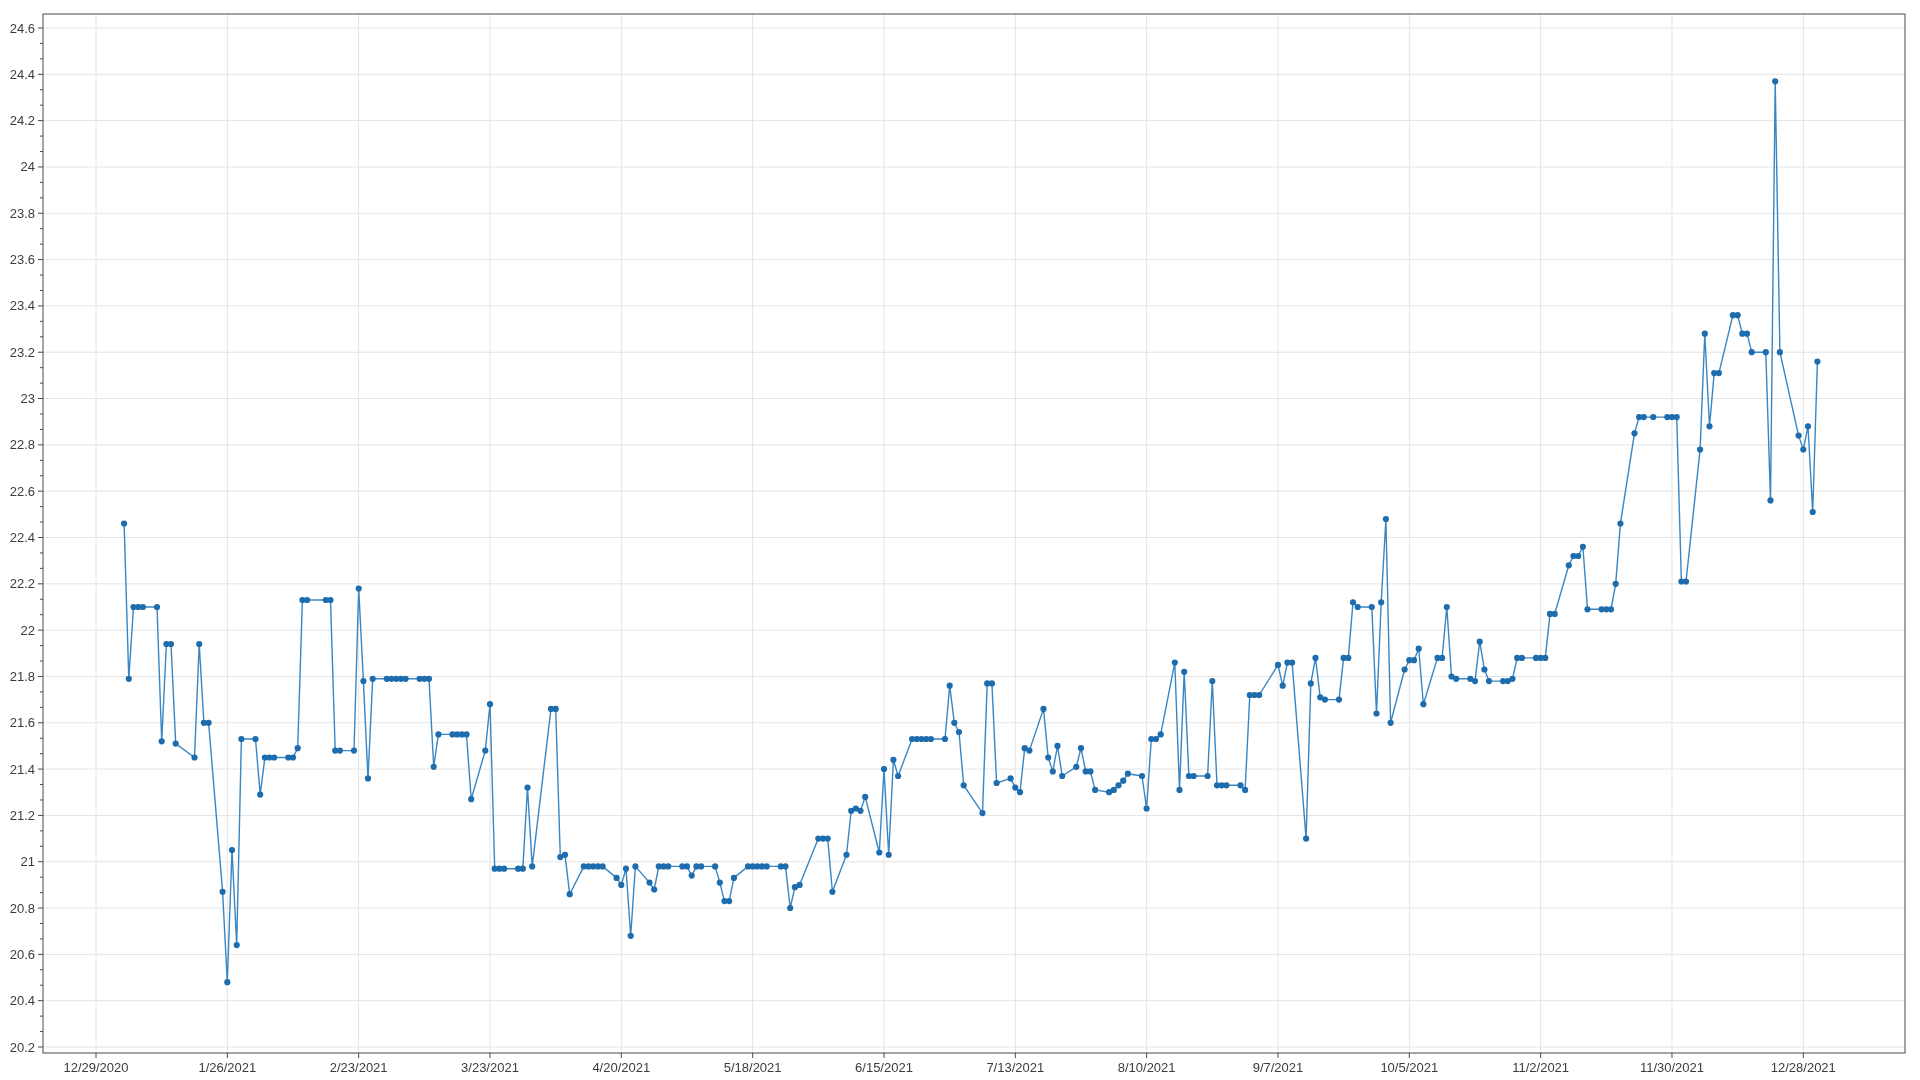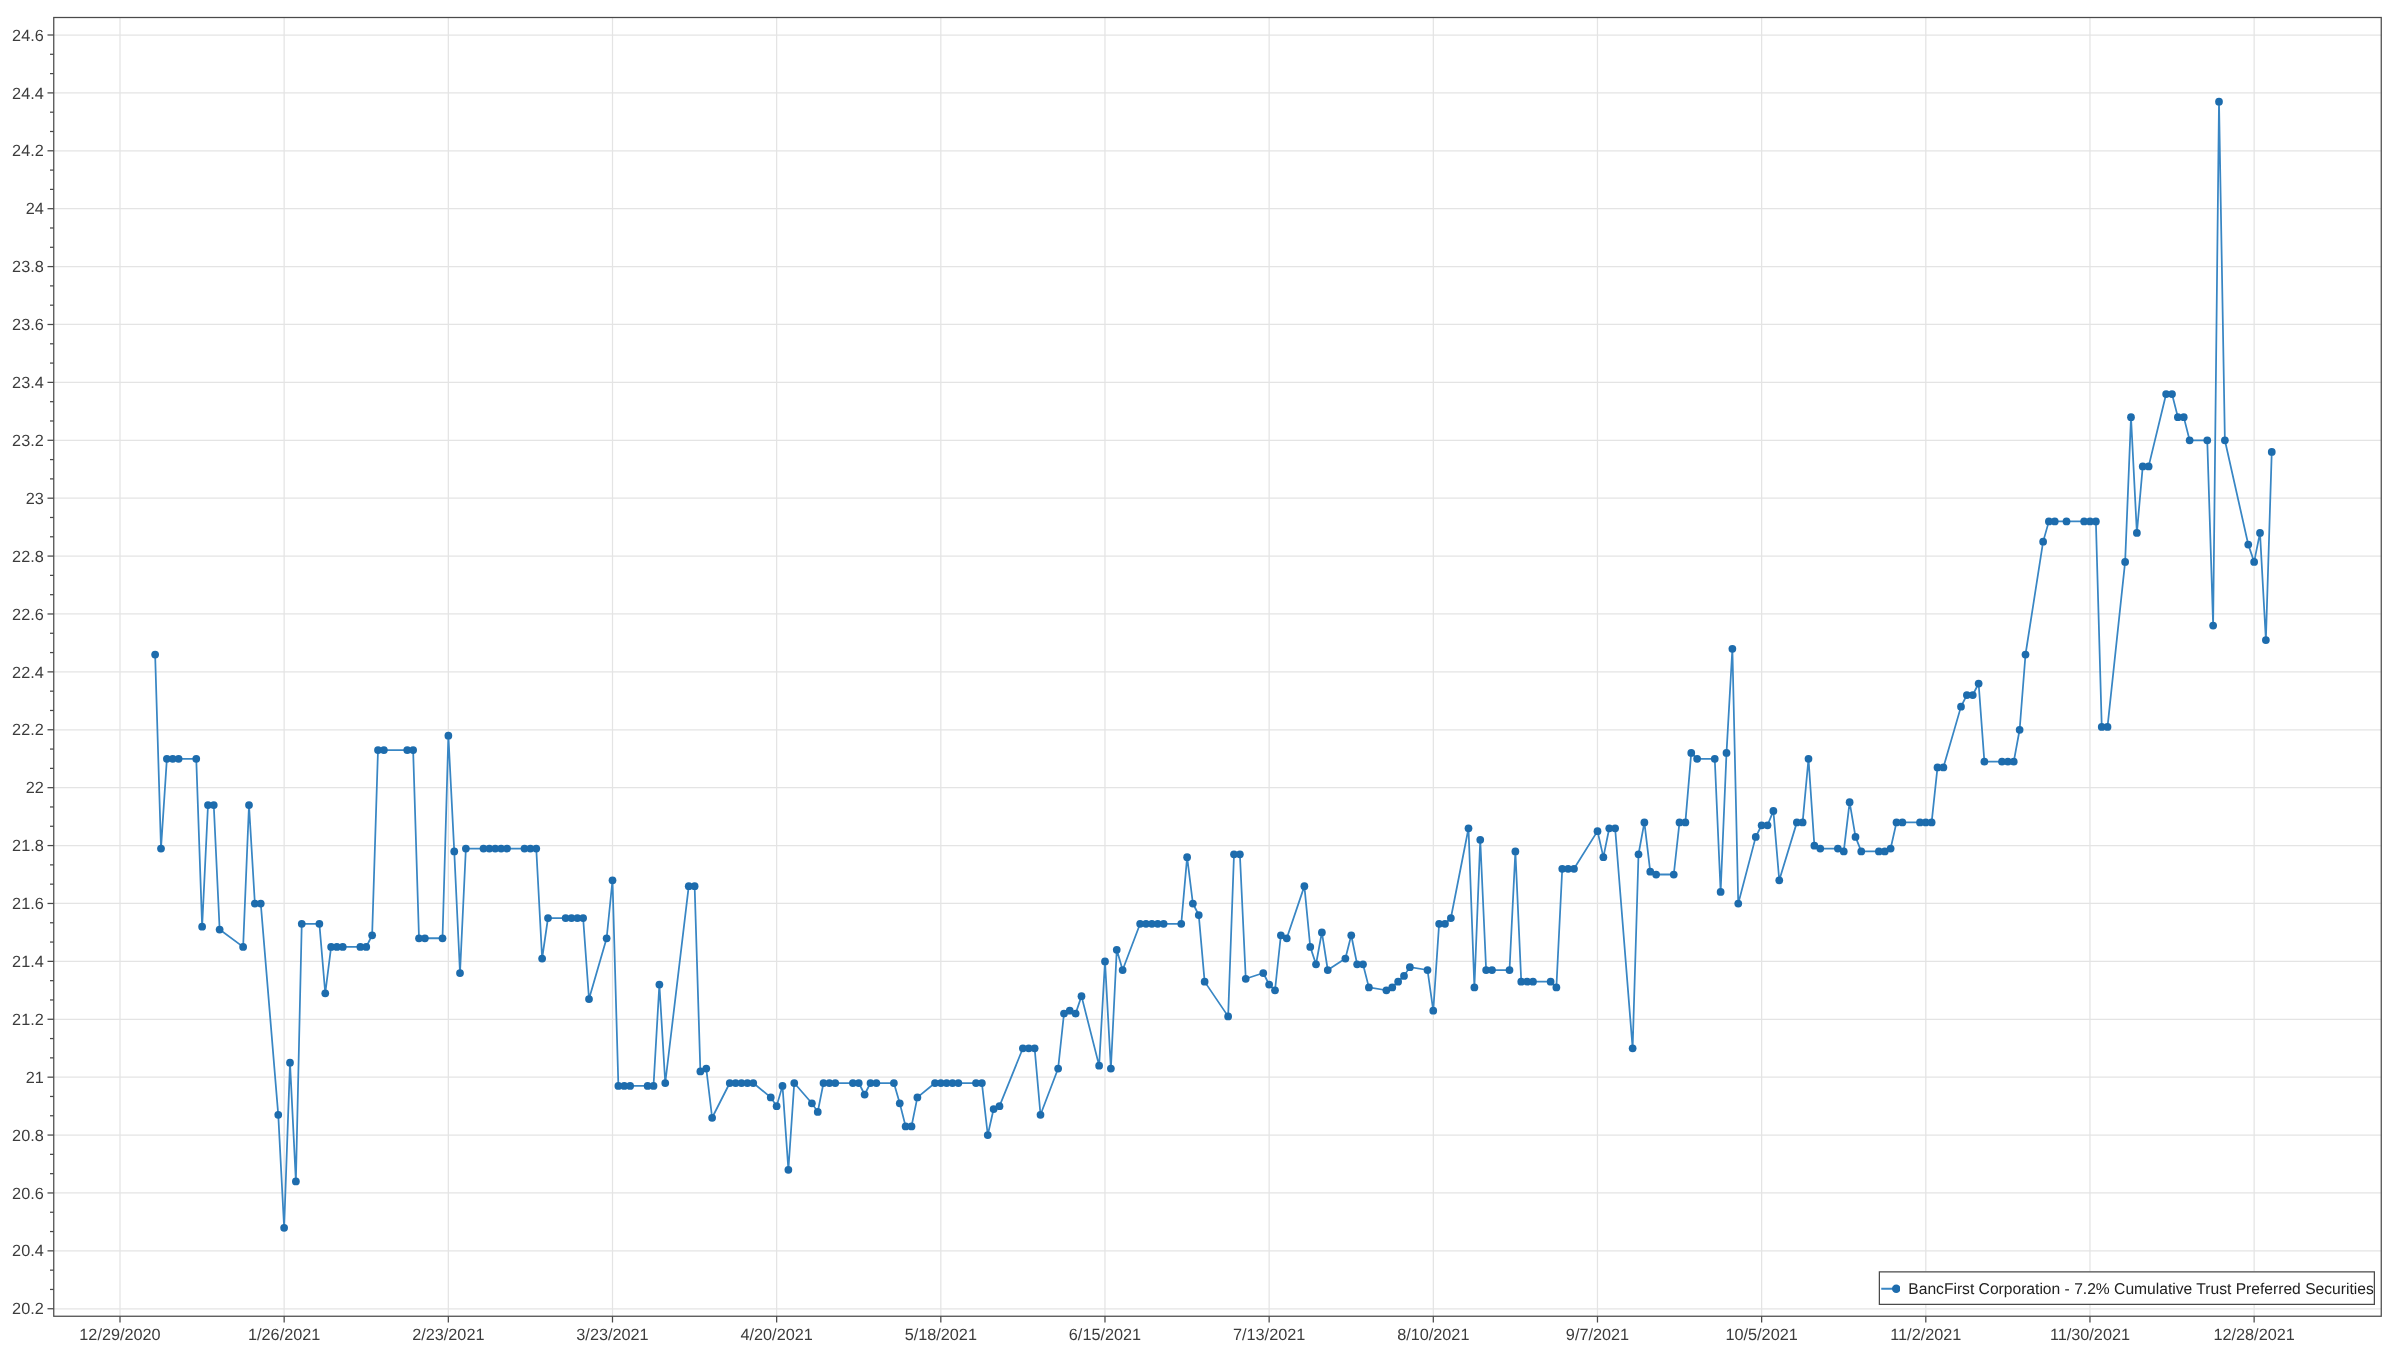--- a/index.html
+++ b/index.html
@@ -432,20 +432,13 @@
         <circle cx="1770.5" cy="500.4" r="3.1" fill="#1d6cad"></circle>
         <circle cx="1775.2" cy="81.3" r="3.1" fill="#1d6cad"></circle>
         <circle cx="1779.9" cy="352.2" r="3.1" fill="#1d6cad"></circle>
         <circle cx="1798.6" cy="435.6" r="3.1" fill="#1d6cad"></circle>
         <circle cx="1803.3" cy="449.5" r="3.1" fill="#1d6cad"></circle>
         <circle cx="1808.0" cy="426.3" r="3.1" fill="#1d6cad"></circle>
         <circle cx="1812.7" cy="512.0" r="3.1" fill="#1d6cad"></circle>
         <circle cx="1817.4" cy="361.5" r="3.1" fill="#1d6cad"></circle>
       </g>
     </svg>
-  <div id="legend" style="left: 1503px; top: 1017px; width: 397px; height: 27px;">
-    <svg width="26" height="12">
-      <line id="lg-line" x1="1" y1="6" x2="25" y2="6" stroke-width="1.6" stroke="#3886c4"></line>
-      <circle id="lg-dot" cx="13" cy="6" r="3.4" fill="#1d6cad"></circle>
-    </svg>
-    <span id="legend-text">BancFirst Corporation - 7.2% Cumulative Trust Preferred Securities</span>
-  </div>
 </div>
 
 </body></html>

